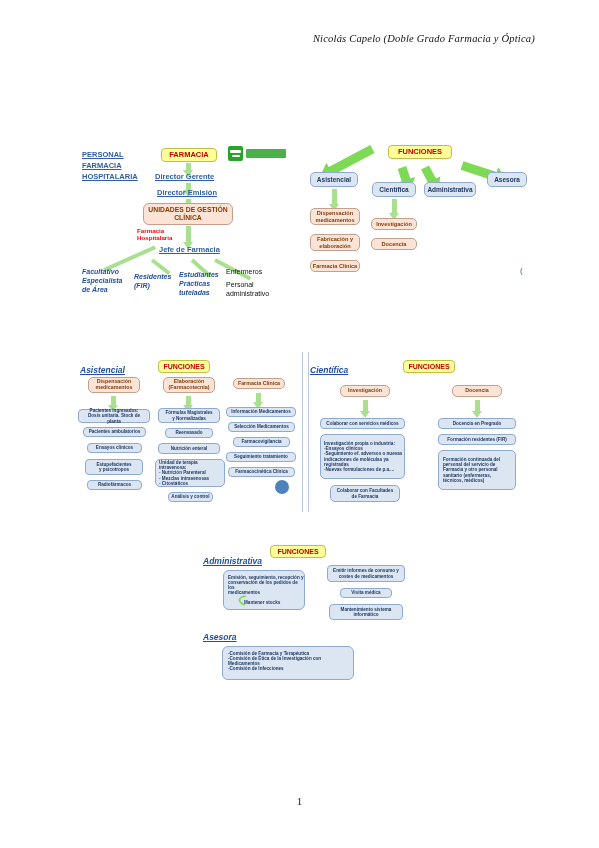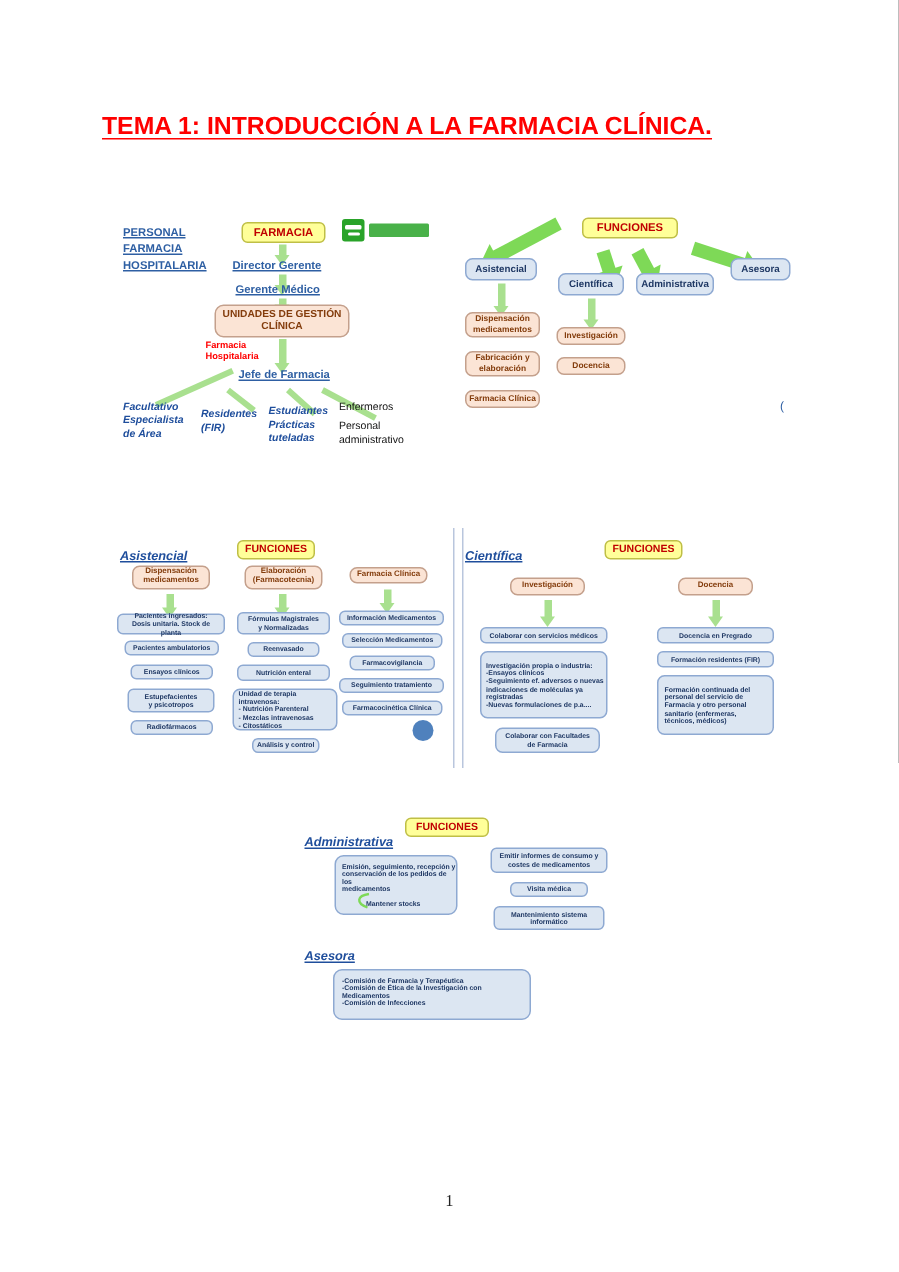--- a/index.html
+++ b/index.html
@@ -54,42 +54,43 @@
 
   .vrule{position:absolute;width:1px;background:#b9c6dd;}
   .dot{position:absolute;border-radius:50%;background:#4f81bd;}
   .stray{position:absolute;color:#2e5fa3;font-size:8px;}
 </style>
 </head>
 <body>
 
 <div class="page">
 
+  <div class="hdr-author">Nicolás Capelo (Doble Grado Farmacia y Óptica)</div>
 
   <div class="title">
-    <span>TEMA 1: INTRODUCCIÓN A LA FARMACIA CLÍNICA.</span><br>
+    <br>
   </div>
 
   <div>
     <div class="lbl lbl-u" style="left:82px;top:150px;font-size:7.5px;">PERSONAL</div>
     <div class="lbl lbl-u" style="left:82px;top:161px;font-size:7.5px;">FARMACIA</div>
     <div class="lbl lbl-u" style="left:82px;top:172px;font-size:7.5px;">HOSPITALARIA</div>
 
     <div class="logo" style="left:228px;top:146px;">
       <div class="mark"></div>
       <div class="txt"></div>
     </div>
 
     <div class="node n-yellow" style="left:161px;top:148px;width:56px;height:14px;font-size:7.5px;">FARMACIA</div>
     <div class="arrow arr-v" style="left:186px;top:163px;height:8px;"></div>
 
     <div class="lbl lbl-u" style="left:155px;top:172px;font-size:7.5px;">Director Gerente</div>
     <div class="arrow arr-v" style="left:186px;top:183px;height:8px;"></div>
 
-    <div class="lbl lbl-u" style="left:157px;top:188px;font-size:7.5px;">Gerente Médico</div>
+    <div class="lbl lbl-u" style="left:157px;top:188px;font-size:7.5px;">Director Emisión</div>
     <div class="arrow arr-v" style="left:186px;top:199px;height:5px;"></div>
 
     <div class="node n-peach" style="left:143px;top:203px;width:90px;height:22px;font-size:6.8px;flex-direction:column;border-radius:6px;">
       <div>UNIDADES DE GESTIÓN</div>
       <div>CLÍNICA</div>
     </div>
 
     <div class="arrow arr-v" style="left:186px;top:226px;height:17px;"></div>
     <div class="lbl lbl-red" style="left:137px;top:227px;font-size:6.2px;">Farmacia</div>
     <div class="lbl lbl-red" style="left:137px;top:234px;font-size:6.2px;">Hospitalaria</div>

